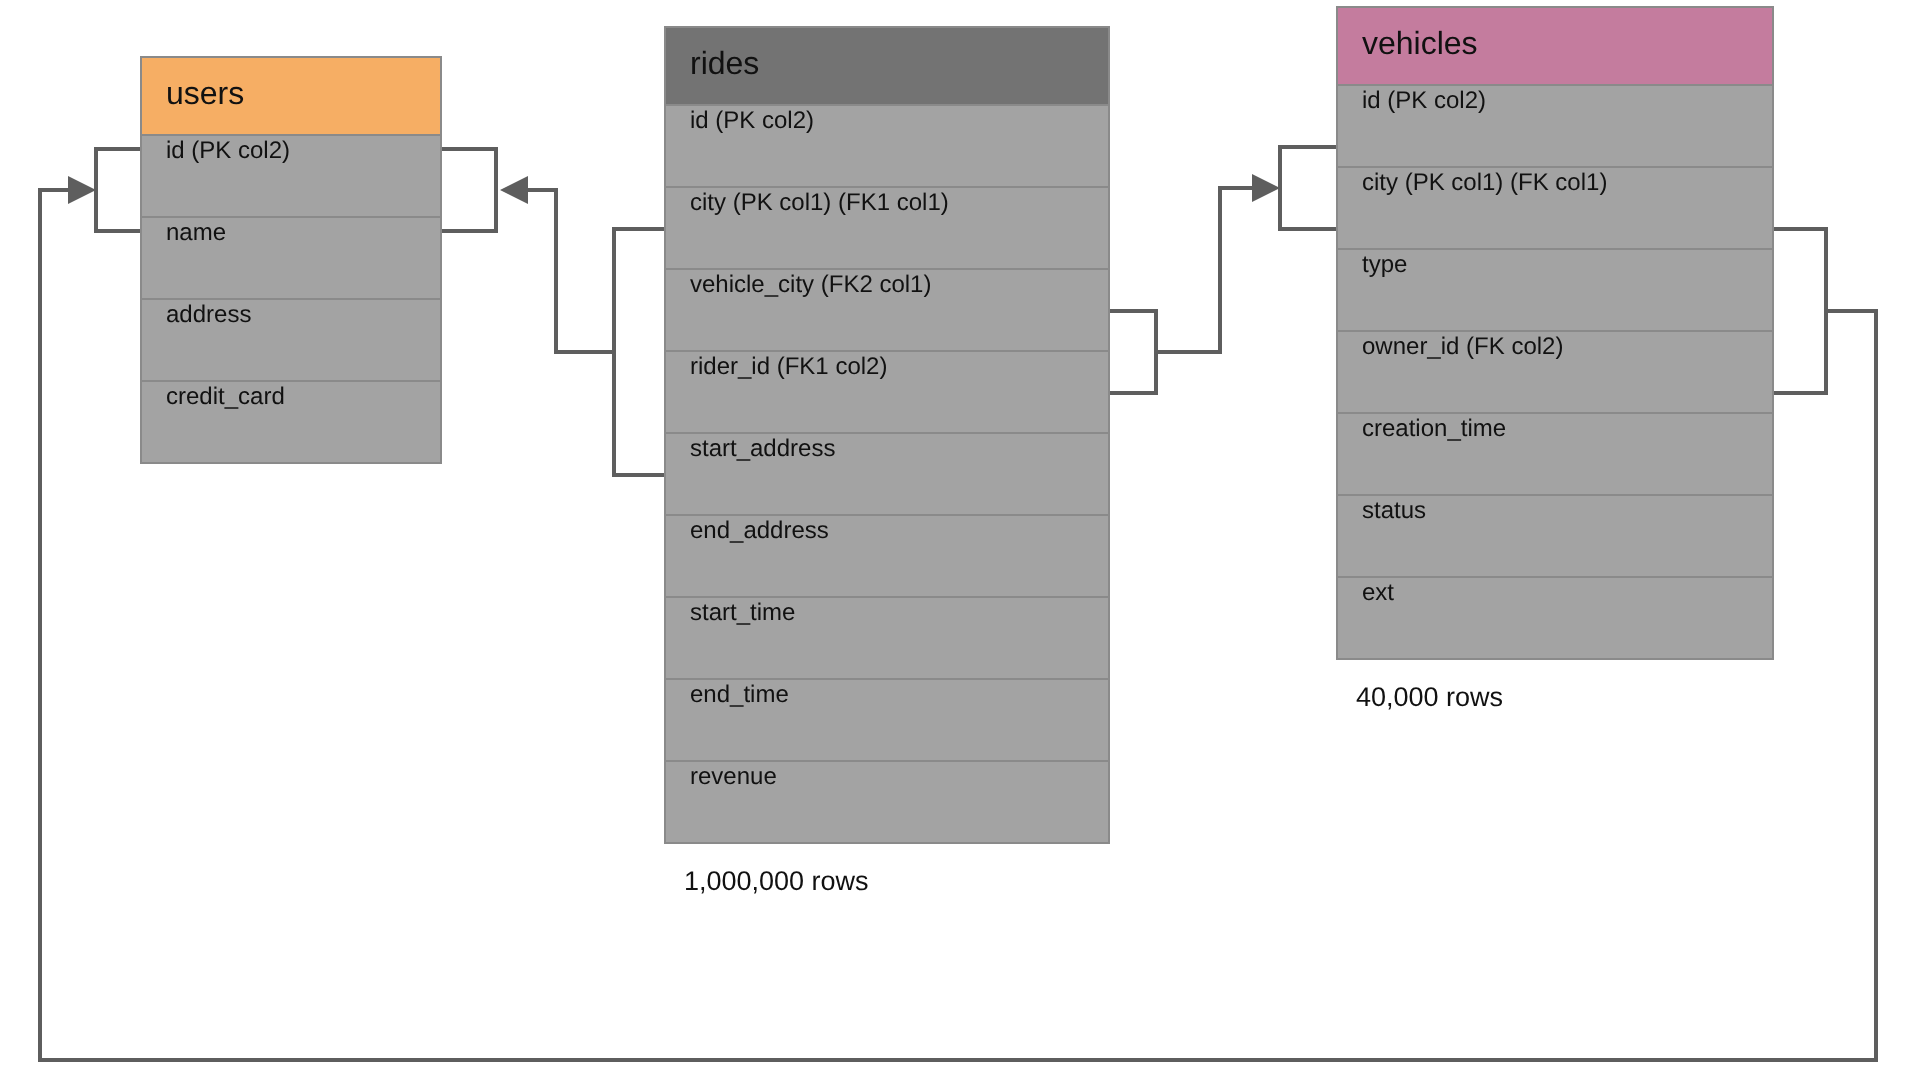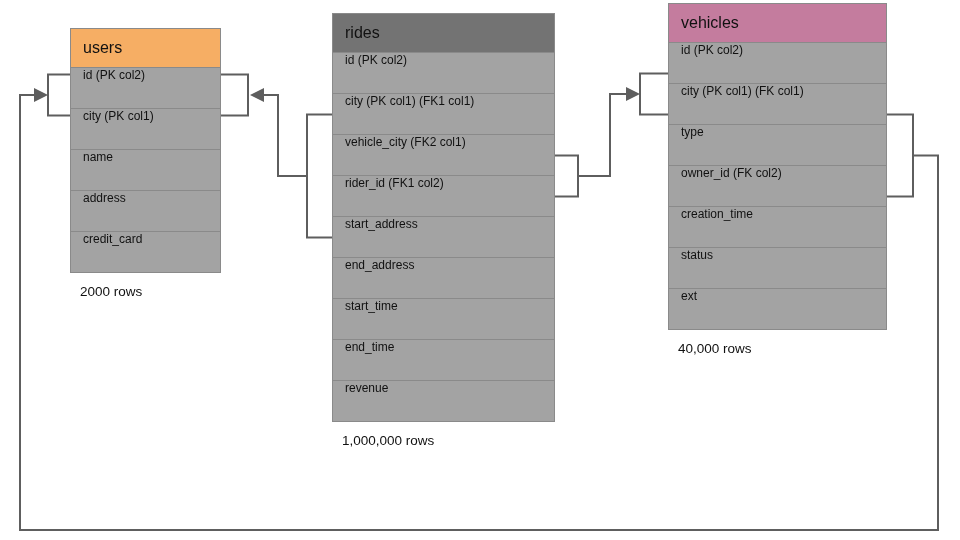--- a/index.html
+++ b/index.html
@@ -85,37 +85,33 @@
 <div class="db-table" style="left:70px; top:28px; width:151px;">
   <div class="thead" style="background: rgb(246, 174, 100);">
     <span>users</span>
   </div>
   <div>
 
       <div class="trow">
         <span>id (PK col2)</span>
       </div>
 
-      <div class="trow">
-        <span>city (PK col1)</span>
-      </div>
 
       <div class="trow">
         <span>name</span>
       </div>
 
       <div class="trow">
         <span>address</span>
       </div>
 
       <div class="trow">
         <span>credit_card</span>
       </div>
     </div>
-  <div class="rowcount">2000 rows</div>
 </div>
 
 <div class="db-table" style="left:332px; top:13px; width:223px;">
   <div class="thead" style="background: #737373;">
     <span>rides</span>
   </div>
   <div>
 
       <div class="trow">
         <span>id (PK col2)</span>

